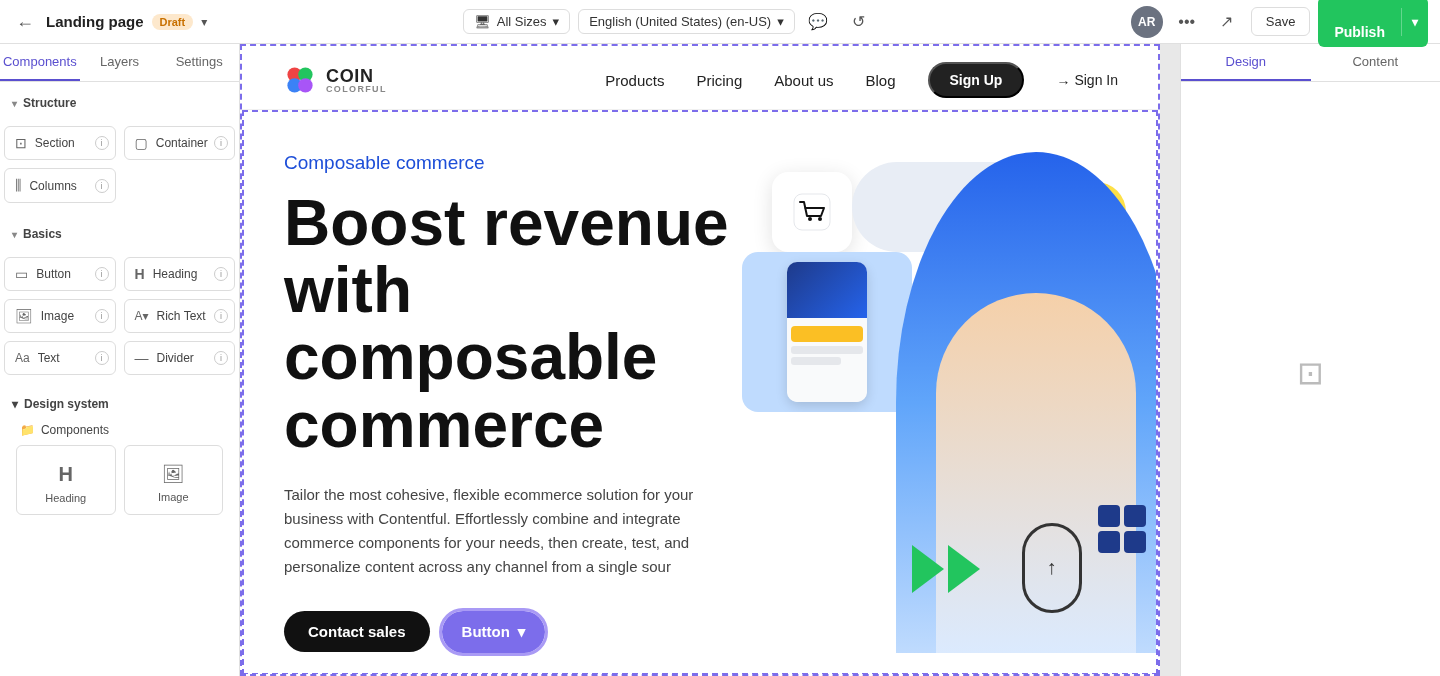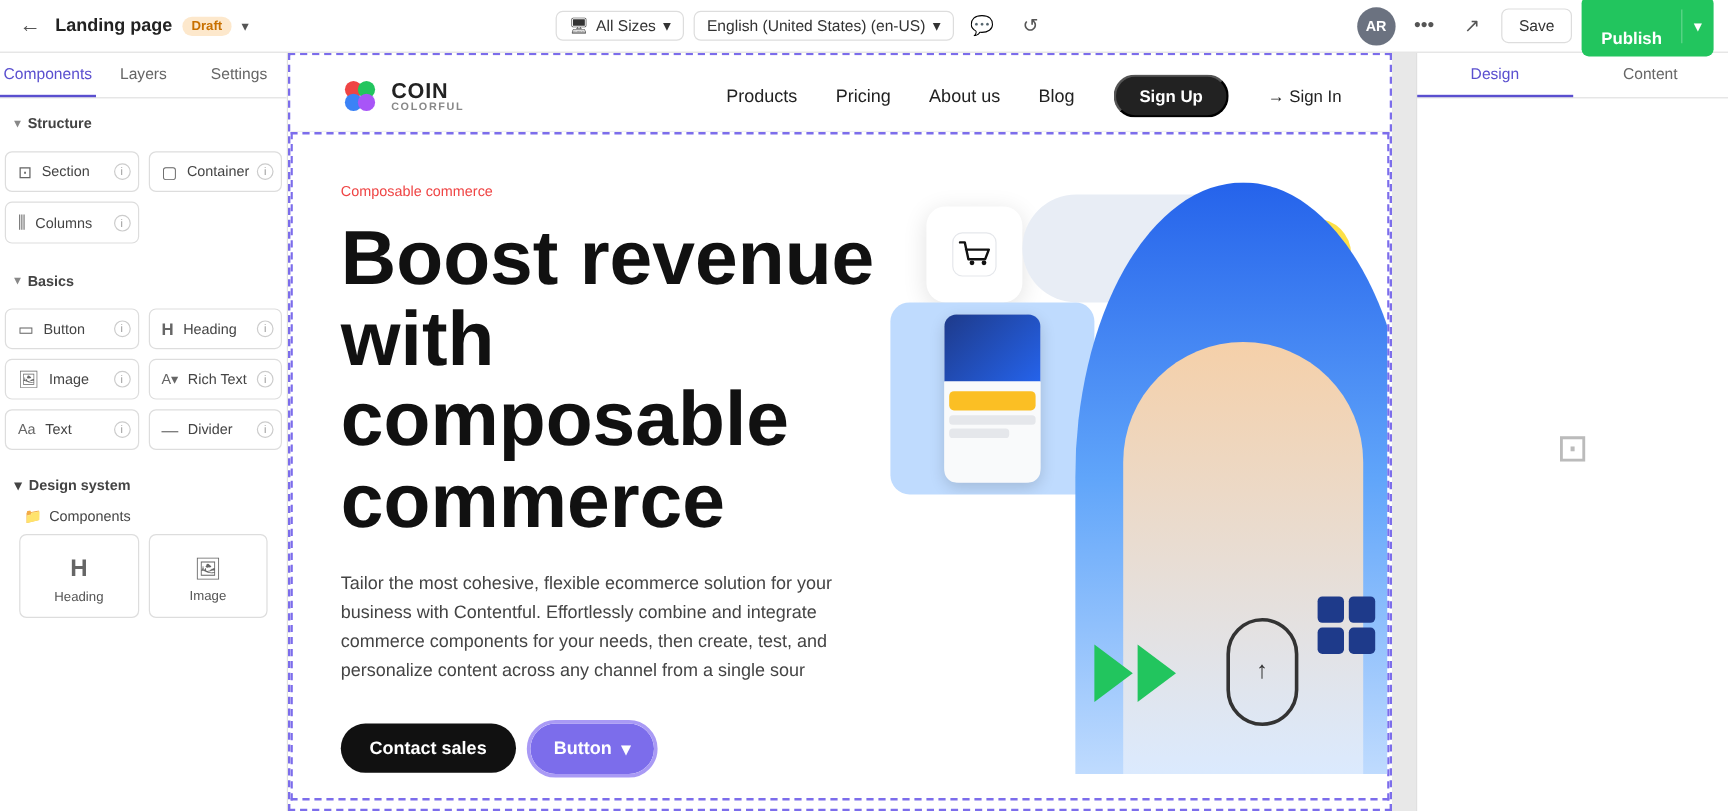--- a/index.html
+++ b/index.html
@@ -154,21 +154,21 @@
       font-size: 14px; color: #222; cursor: pointer; display: flex; align-items: center; gap: 4px;
     }
 
     
     .hero-section {
       display: flex; padding: 40px 40px 20px;
       position: relative; min-height: 540px; overflow: hidden;
       border: 2px dashed #7c6deb;
     }
     .hero-content { flex: 0 0 55%; }
-    .hero-label { font-size: 12px; color: #ef4444; margin-bottom: 16px; font-weight: 500; }
+    .hero-label { font-size: 19px; color: #1d4ed8; margin-bottom: 16px; font-weight: 500; }
     .hero-heading {
       font-size: 64px; font-weight: 800; line-height: 1.05;
       color: #111; margin-bottom: 24px;
     }
     .hero-body {
       font-size: 15px; line-height: 1.6; color: #444;
       max-width: 460px; margin-bottom: 32px;
     }
     .hero-buttons { display: flex; align-items: center; gap: 12px; }
     .btn-contact {

